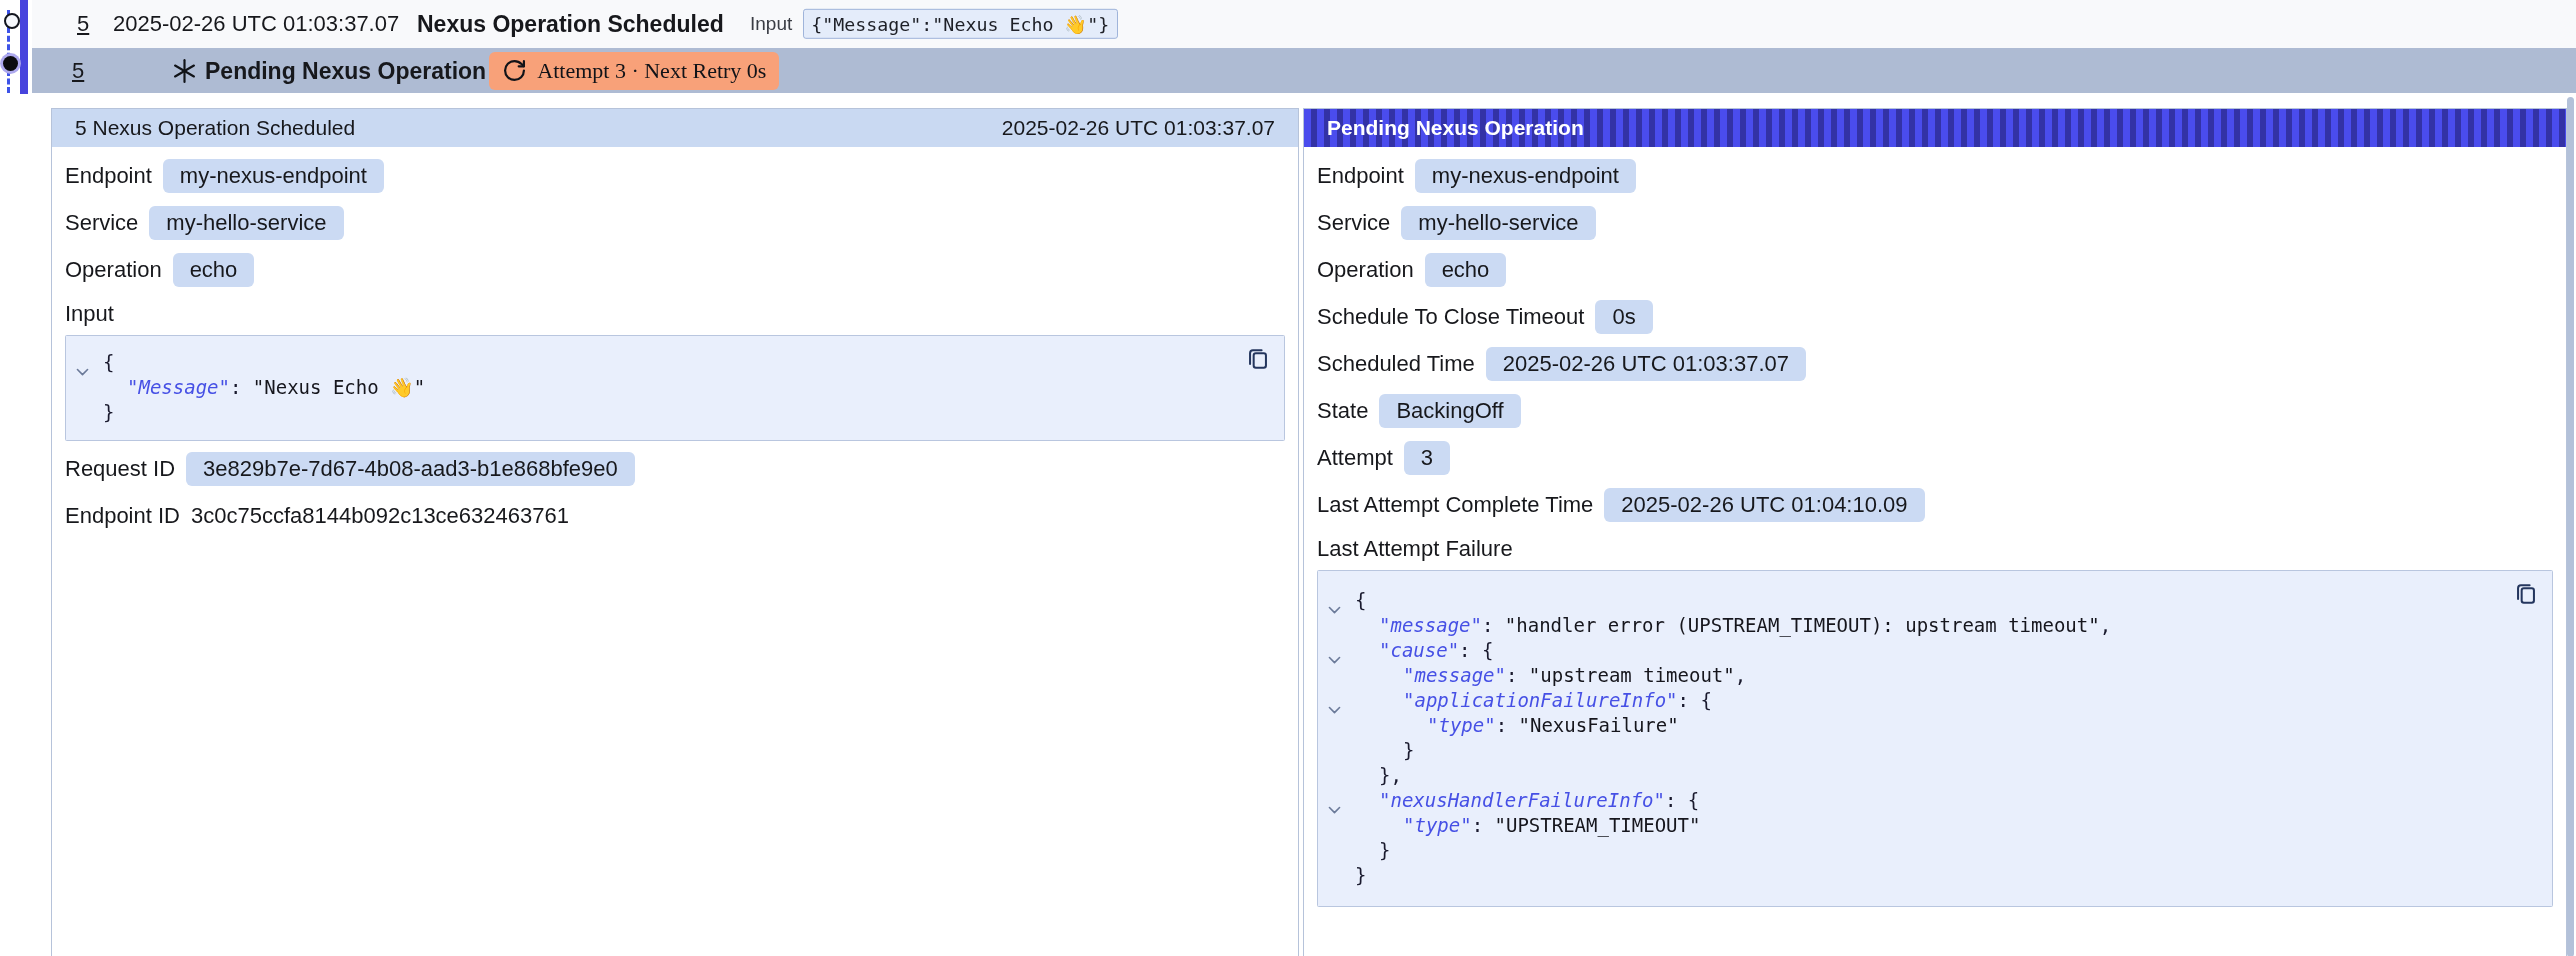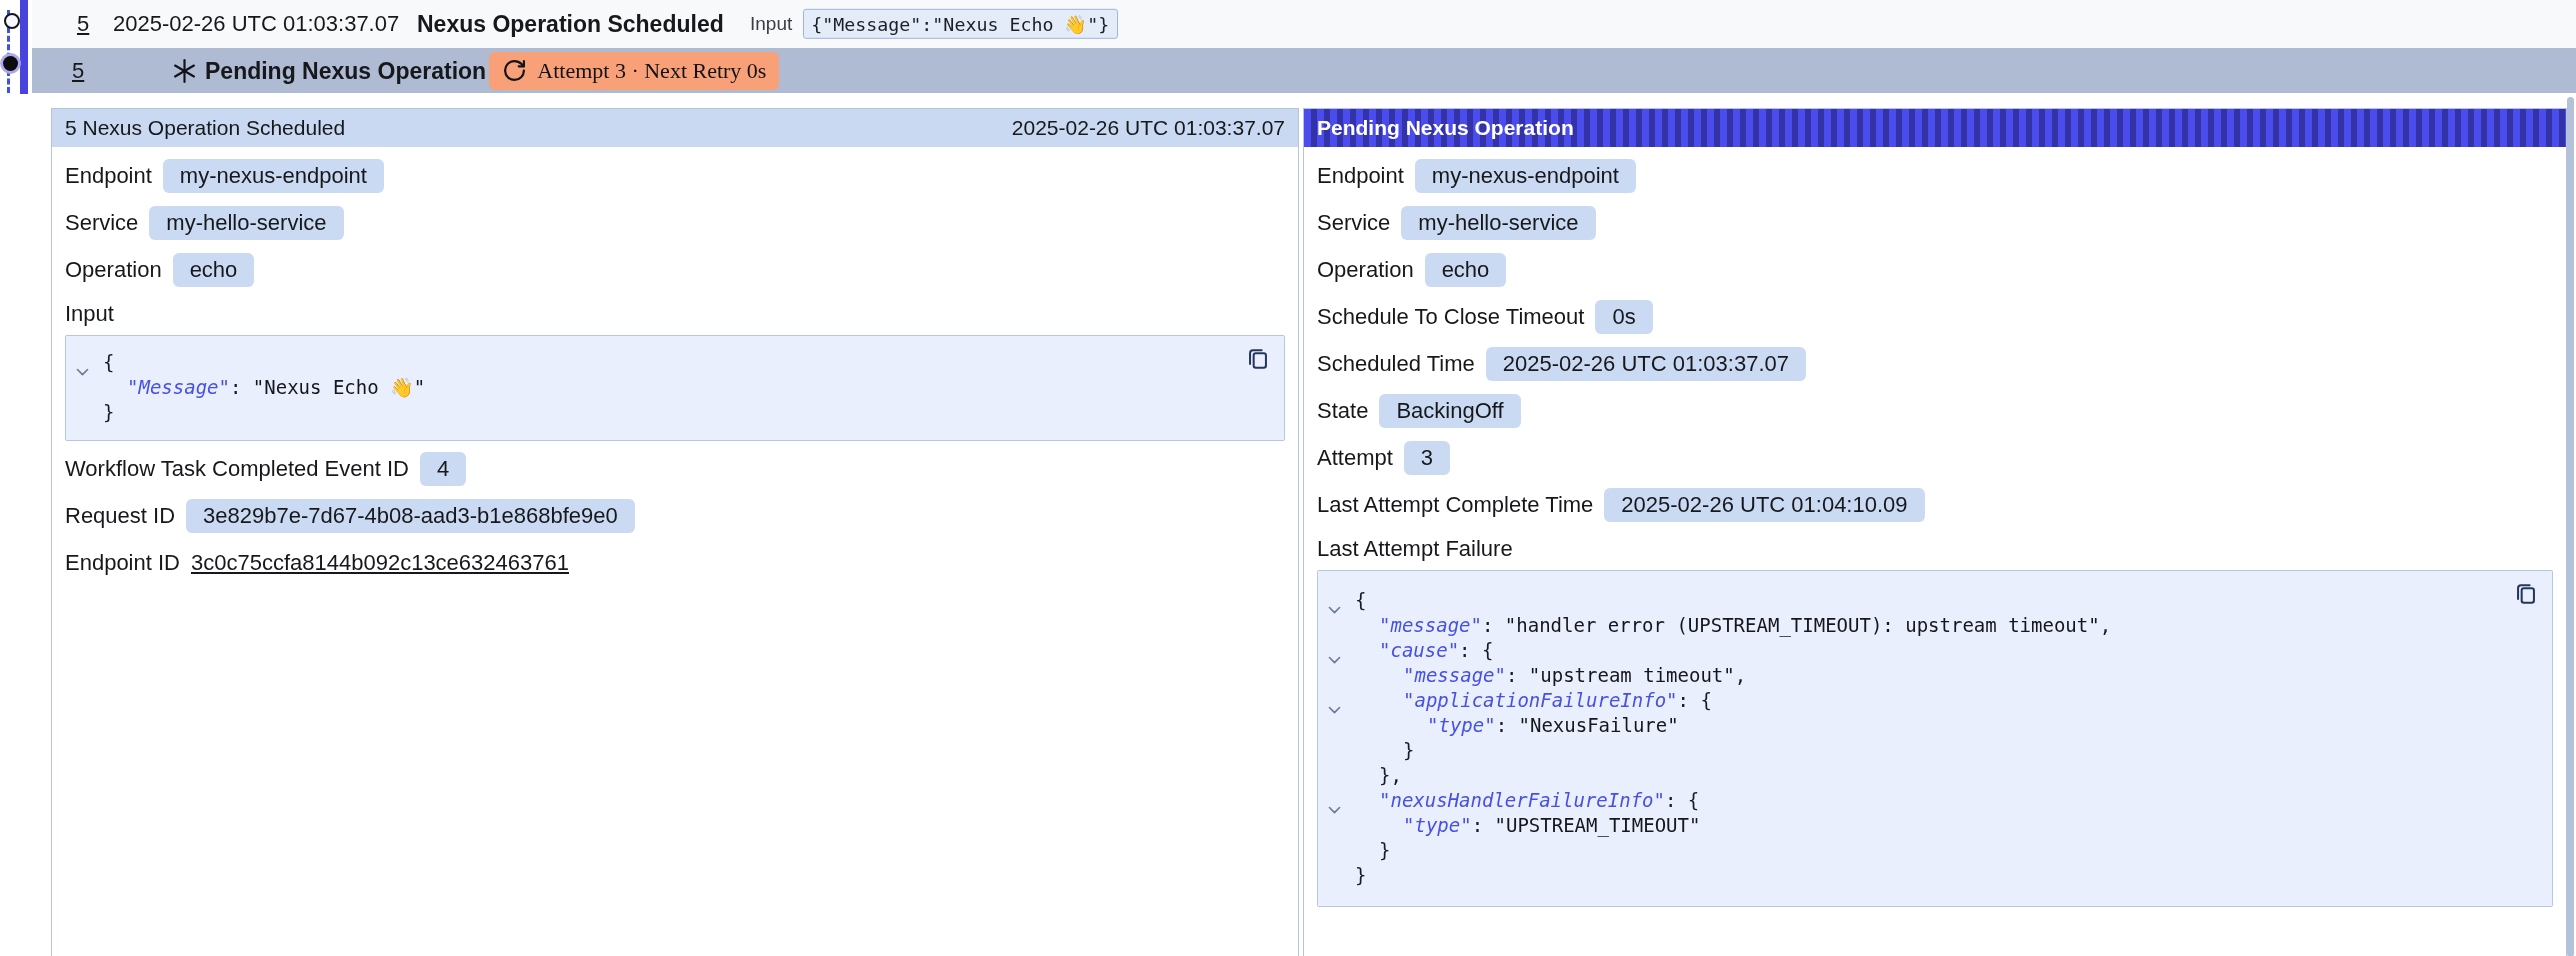--- a/index.html
+++ b/index.html
@@ -27,31 +27,31 @@
     border:1.5px solid #9fb4da;border-radius:2.9px;padding:3.7px 7.3px;color:#1d1f26;}
   .retry-badge{display:flex;align-items:center;gap:10.3px;height:38px;background:#f8a179;
     border-radius:5.9px;padding:0 13px;font-size:22px;color:#111318;font-family:Liberation Serif, serif;}
   .ast-icon svg,.refresh-icon svg{display:block;}
   
   .panel{position:absolute;top:108px;height:849px;background:#ffffff;
     border:1.5px solid #b6c3da;box-sizing:border-box;}
   .panel-left{left:51px;width:1248px;}
   .panel-right{left:1303px;width:1264px;}
   .panel-header{height:38px;display:flex;align-items:center;justify-content:space-between;
-    padding:0 13px;font-size:21px;box-sizing:border-box;}
+    padding:0 23px;font-size:21px;box-sizing:border-box;}
   .ph-plain{background:#c9d9f2;color:#17181c;}
   .ph-striped{background:repeating-linear-gradient(90deg,#4a4ced 0 6.6px,#3332a6 6.6px 13px);
     color:#ffffff;font-weight:600;}
   .panel-body{padding:11.7px 13px 0 13px;}
   .field{display:flex;align-items:center;gap:11px;height:34px;margin-bottom:13px;
     font-size:22px;white-space:nowrap;}
   .chip{background:#cbdaf3;border-radius:5.9px;padding:0 17px;height:34px;
     display:flex;align-items:center;}
   .label-row{height:29px;margin-bottom:5.9px;display:flex;align-items:center;font-size:22px;}
-  .link-value{text-decoration:underline;color:#17181c;cursor:pointer;}
+  .link-value{color:#17181c;cursor:pointer;}
   
   .codeblock{position:relative;background:#e9effc;border:1.5px solid #b9c6df;border-radius:1.5px;
     font-family:"DejaVu Sans Mono",monospace;font-size:19px;color:#16161d;
     box-sizing:border-box;margin-bottom:11.7px;}
   .cb-input{padding:14.6px 44px 14.6px 0;}
   .cb-failure{padding:17.6px 44px 17.6px 0;}
   .code-line{position:relative;line-height:25px;height:25px;padding-left:37px;white-space:pre;}
   .chev{position:absolute;left:10.3px;top:8px;cursor:pointer;}
   .seg-k{color:#4650e5;font-style:italic;}
   .seg-p{color:#1a1a2e;}
@@ -127,24 +127,20 @@
           </svg>
         </span>
       </button>
     <div class="code-line"><span class="chev"><svg width="13" height="8.8" viewBox="0 0 18 12" fill="none" stroke="#6b7a99" stroke-width="2.2" stroke-linecap="round" stroke-linejoin="round">
               <path d="M2 2 L9 9 L16 2"></path>
             </svg></span><span style="padding-left: 0px;"><span class="seg-p">{</span></span></div>
         <div class="code-line"><span style="padding-left: 24px;"><span class="seg-k">"Message"</span><span class="seg-p">: </span><span class="seg-v">"Nexus Echo 👋"</span></span></div>
         <div class="code-line"><span style="padding-left: 0px;"><span class="seg-p">}</span></span></div>
       </div>
     <div class="field">
-      <span>Workflow Task Completed Event ID</span>
-      <span class="chip">4</span>
-    </div>
-    <div class="field">
       <span>Request ID</span>
       <span class="chip">3e829b7e-7d67-4b08-aad3-b1e868bfe9e0</span>
     </div>
     <div class="field">
       <span>Endpoint ID</span>
       <span class="link-value">3c0c75ccfa8144b092c13ce632463761</span>
     </div>
   </div>
 </div>
 

